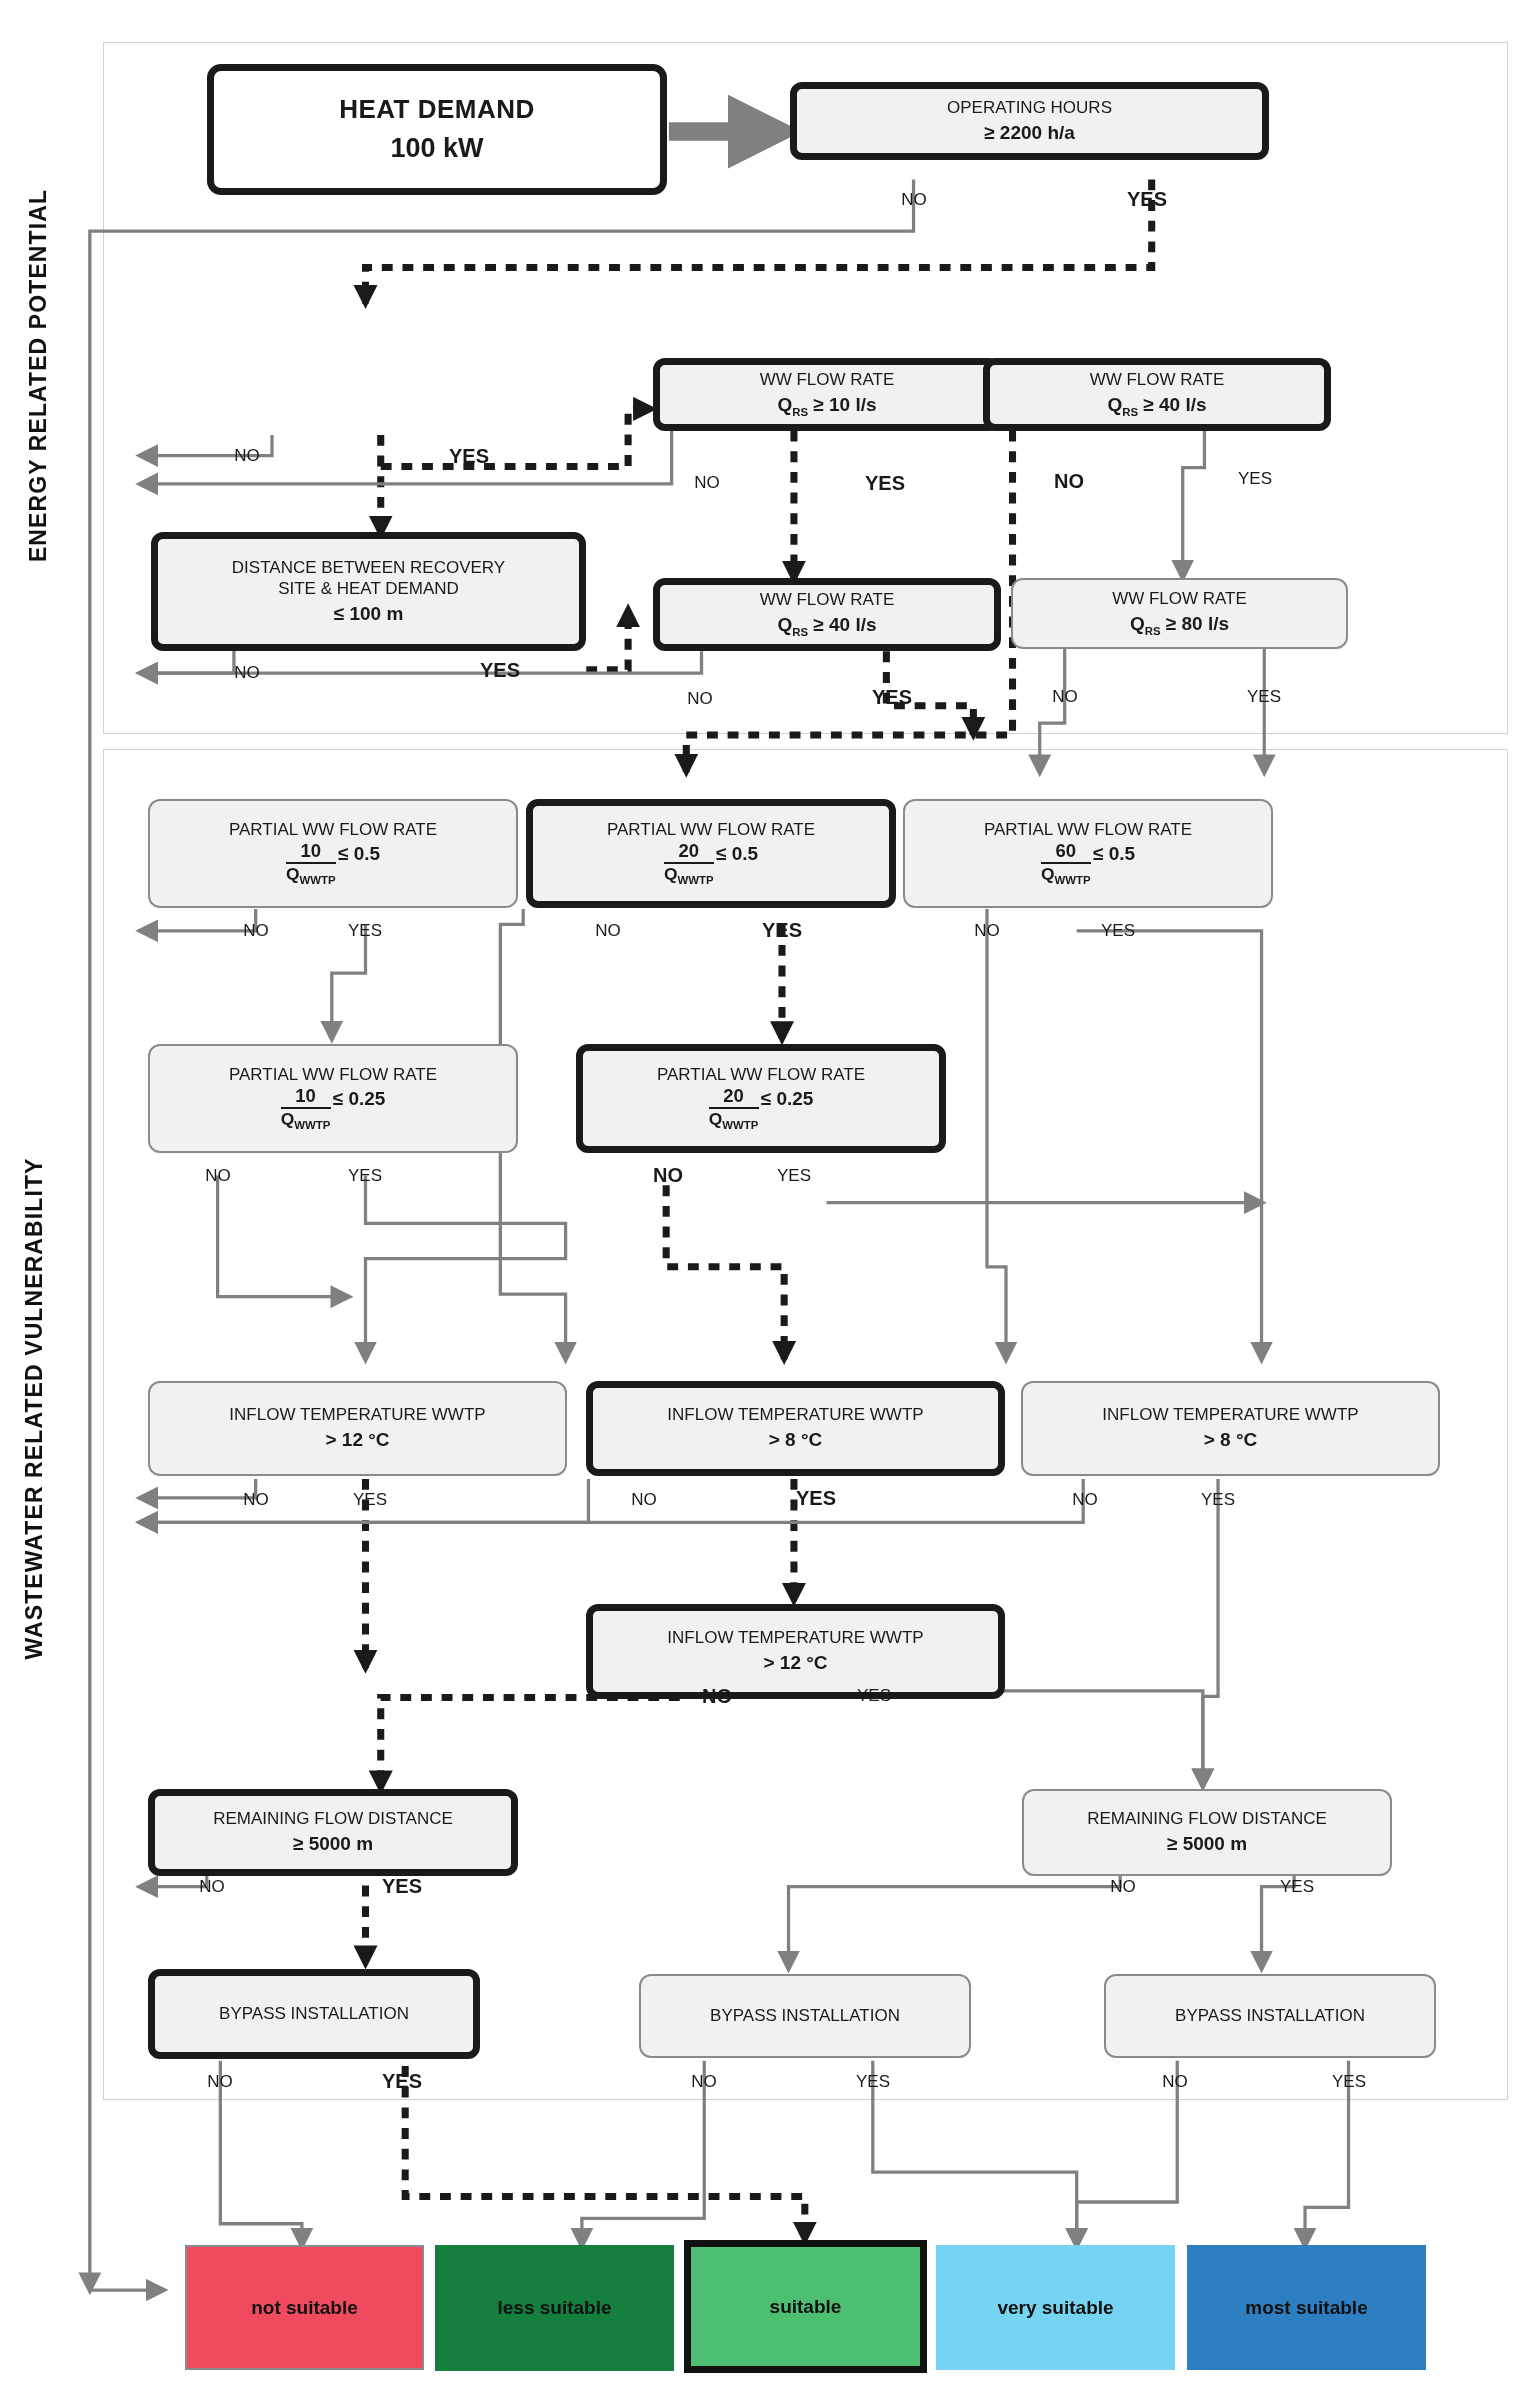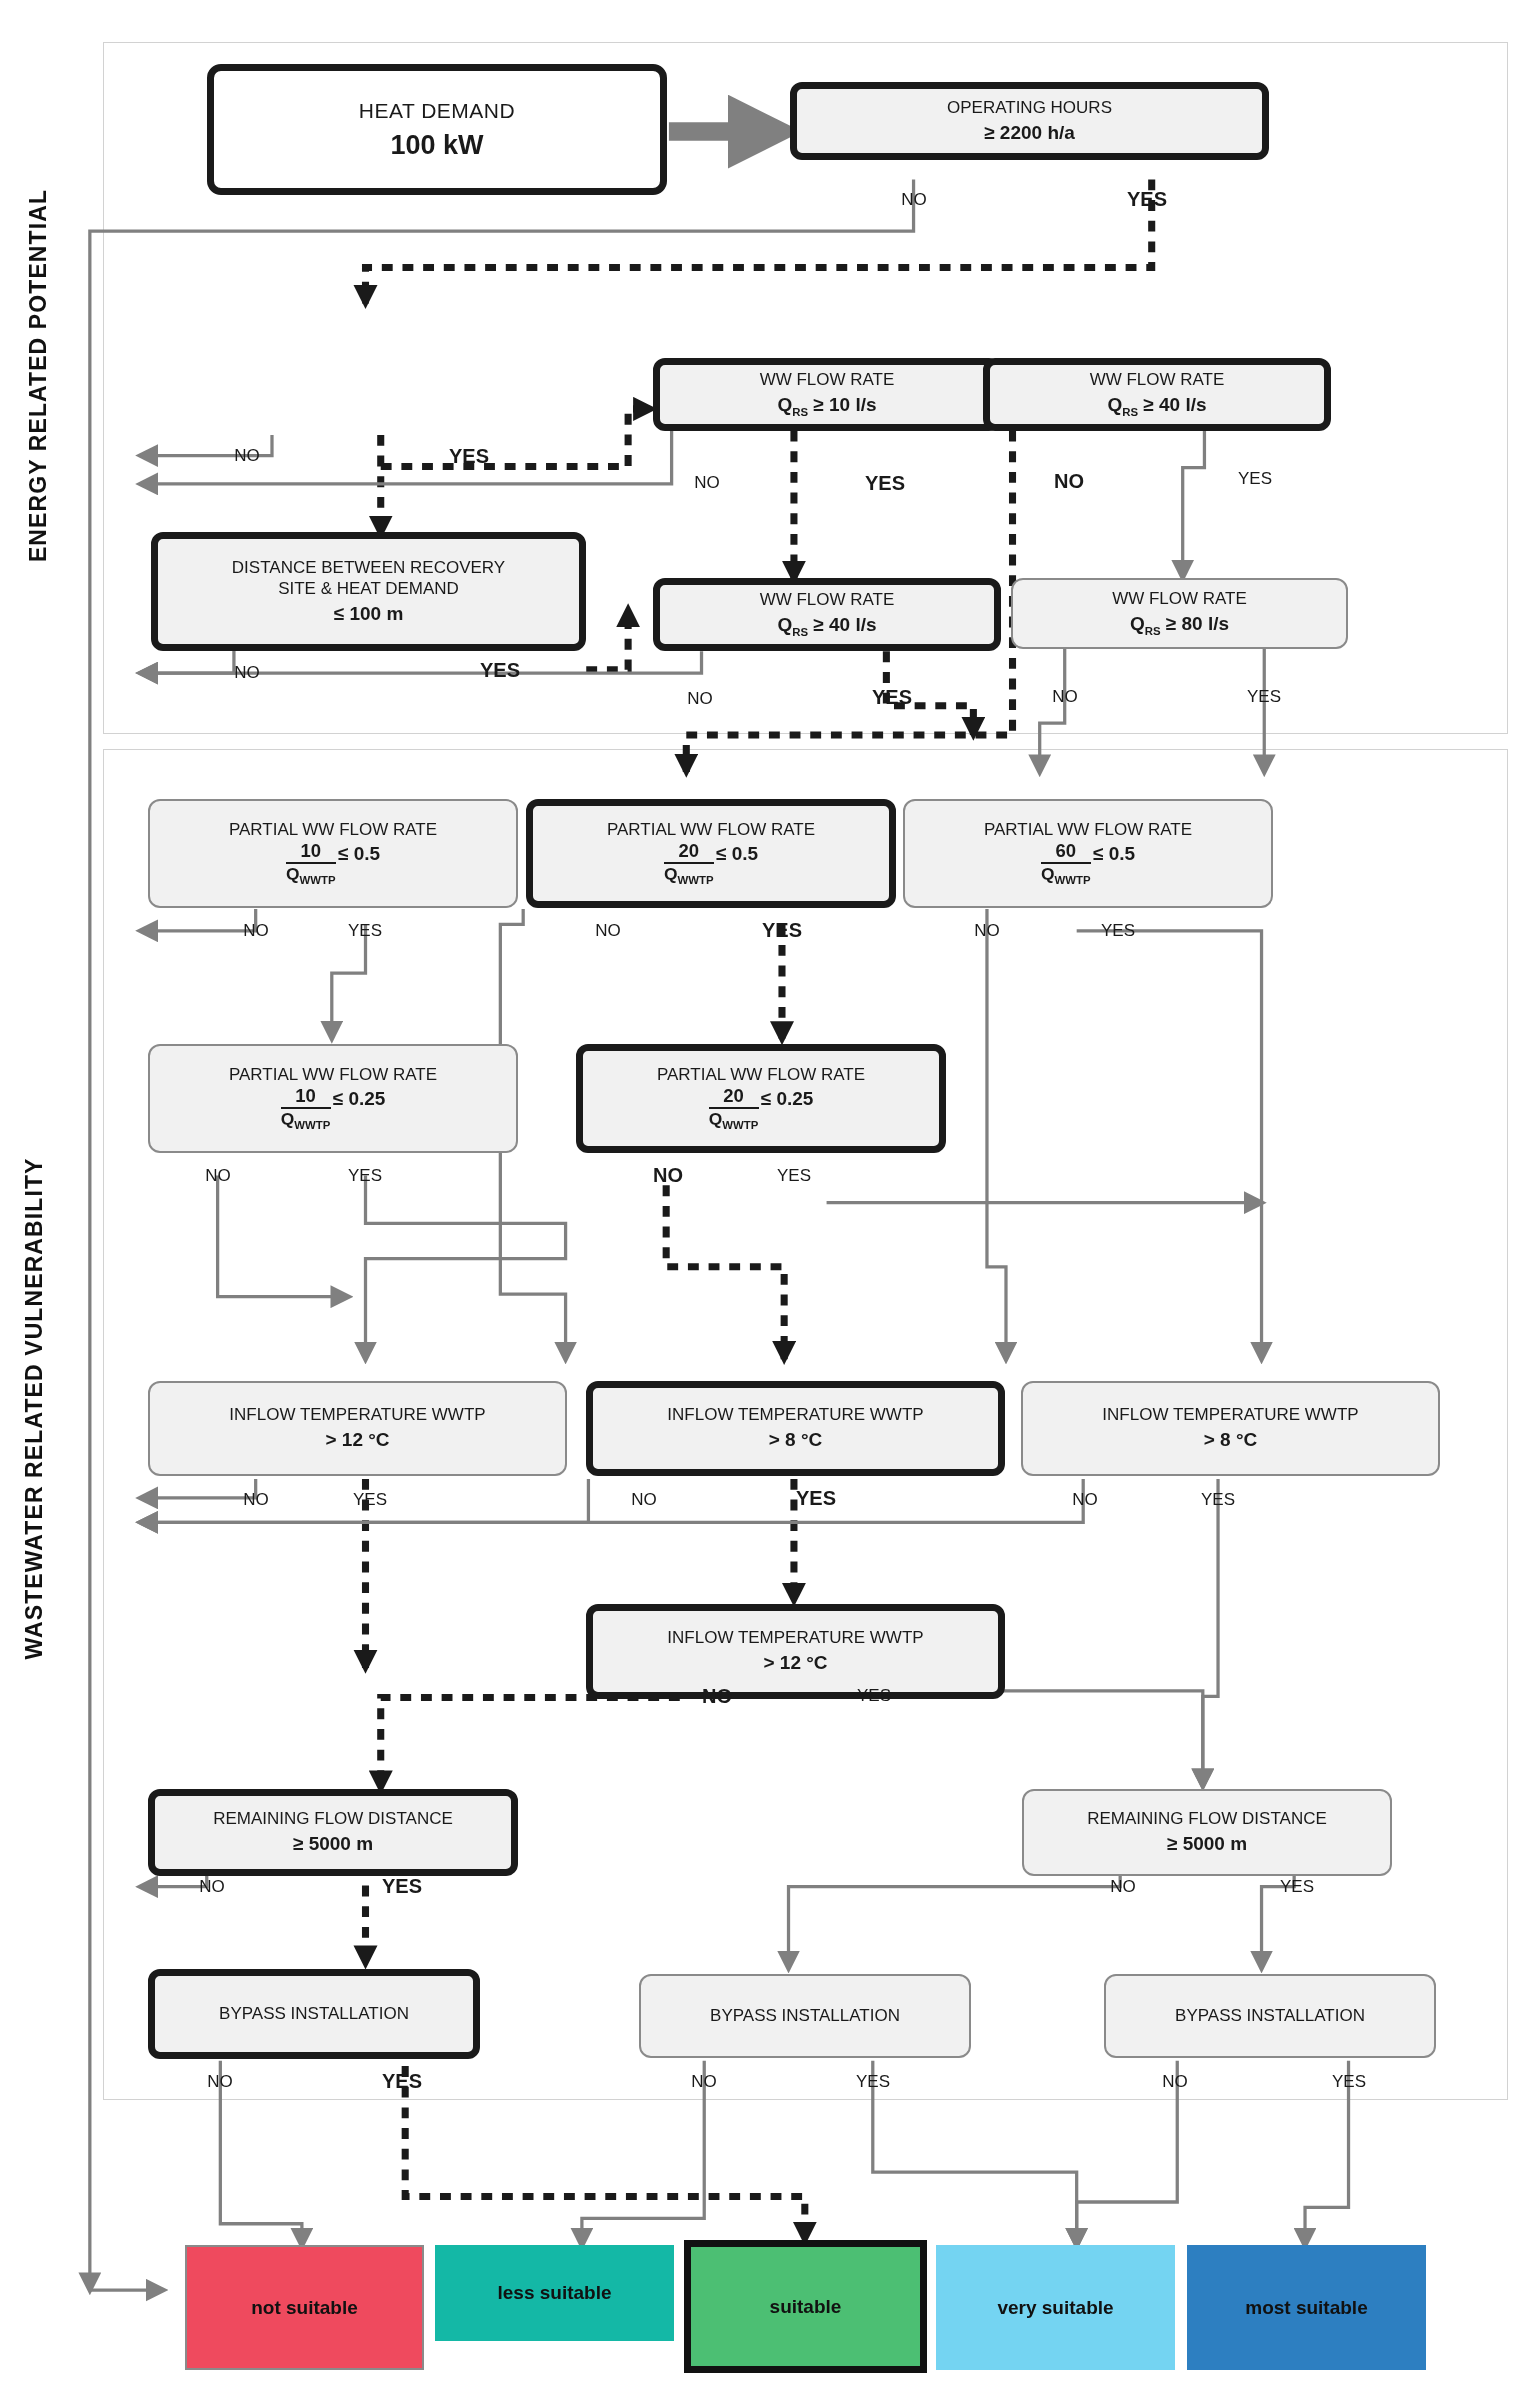--- a/index.html
+++ b/index.html
@@ -34,21 +34,21 @@
     color:#1a1a1a;
     line-height:1.22;
     padding:3.3px 5.4px;
   }
   .node.thin{border:2.7px solid #8a8a8a;}
   .node.bold{border:7px solid #1a1a1a;}
   .node .l1{font-size:17px;font-weight:normal;letter-spacing:0px;}
   .node .l2{font-size:17px;font-weight:normal;letter-spacing:0px;}
   .node .val{font-size:19px;font-weight:bold;margin-top:2.2px;}
   .node.start{background:#ffffff;}
-  .node.start .l1{font-size:21px;letter-spacing:0.5px;}
+  .node.start .l1{font-size:26px;letter-spacing:0.5px;font-weight:bold;}
   .node.start .val{font-size:27px;font-weight:bold;margin-top:5.4px;}
 
   
   .frac-wrap{display:flex;justify-content:center;margin-top:1.1px;}
   .frac{display:inline-flex;flex-direction:column;align-items:center;line-height:1;}
   .frac .num{font-size:18.5px;font-weight:bold;padding:0 7.6px;}
   .frac .bar{height:2.2px;background:#1a1a1a;width:100%;min-width:50px;margin:1.6px 0;}
   .frac .den{font-size:17.4px;font-weight:bold;}
   .frac .den sub{font-size:11.4px;font-weight:bold;}
   .frac-op{font-size:19px;font-weight:bold;margin-left:2.2px;}
@@ -328,21 +328,21 @@
 
   <div class="node thin" style="left:639px;top:1974px;width:332px;height:84px;">
     <div class="l1">BYPASS INSTALLATION</div>
   </div>
 
   <div class="node thin" style="left:1104px;top:1974px;width:332px;height:84px;">
     <div class="l1">BYPASS INSTALLATION</div>
   </div>
 
   <div class="outcome plain" style="left:185px;top:2245px;width:239px;height:125px;background:#ef4a5e;">not suitable</div>
-  <div class="outcome" style="left:435px;top:2245px;width:239px;height:96px;background:#14b8a6;">less suitable</div>
+  <div class="outcome" style="left:435px;top:2245px;width:239px;height:126px;background:#15803d;">less suitable</div>
   <div class="outcome boldb" style="left:684px;top:2240px;width:243px;height:133px;background:#4cbf73;">suitable</div>
   <div class="outcome" style="left:936px;top:2245px;width:239px;height:125px;background:#74d4f2;">very suitable</div>
   <div class="outcome" style="left:1187px;top:2245px;width:239px;height:125px;background:#2d7fc1;">most suitable</div>
 
   <div class="elabel" style="left:914px;top:200px;">NO</div>
   <div class="elabel em" style="left:1147px;top:199px;">YES</div>
 
   <div class="elabel" style="left:247px;top:456px;">NO</div>
   <div class="elabel em" style="left:469px;top:456px;">YES</div>
 

